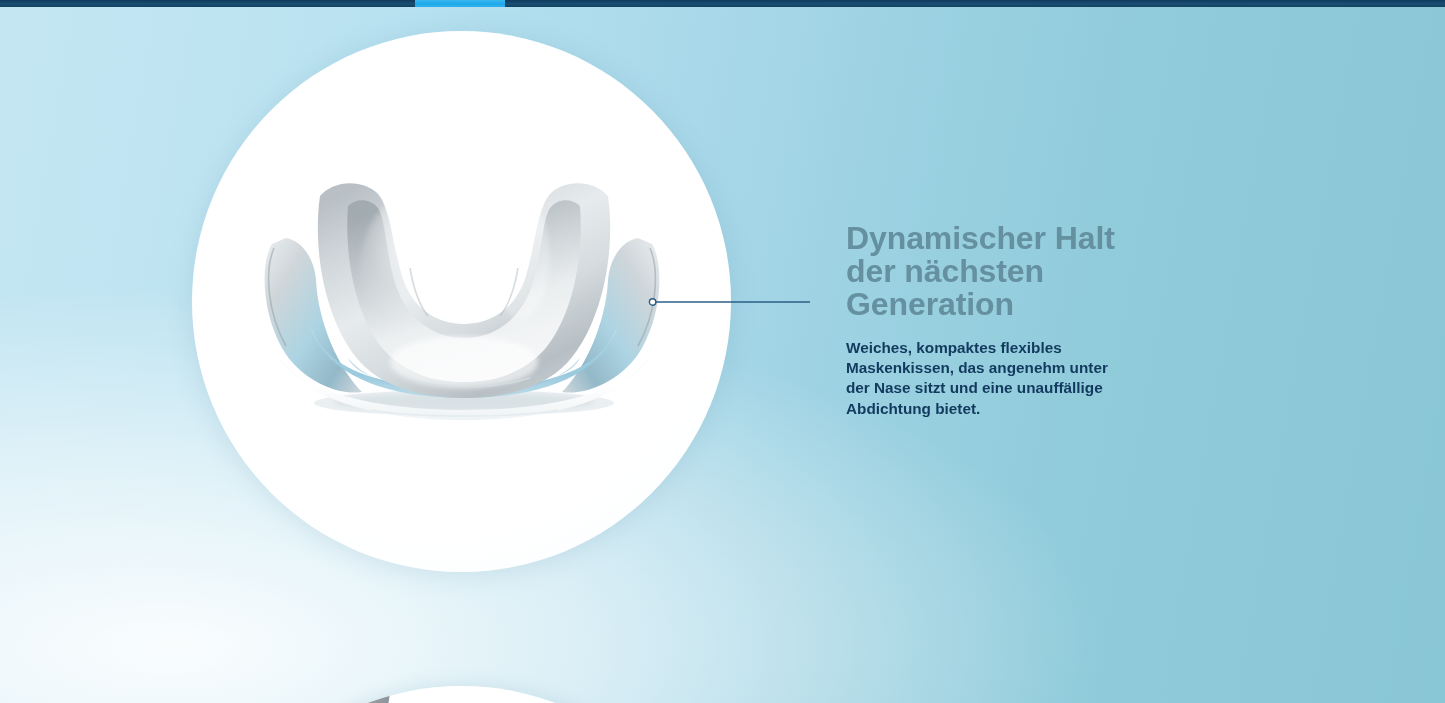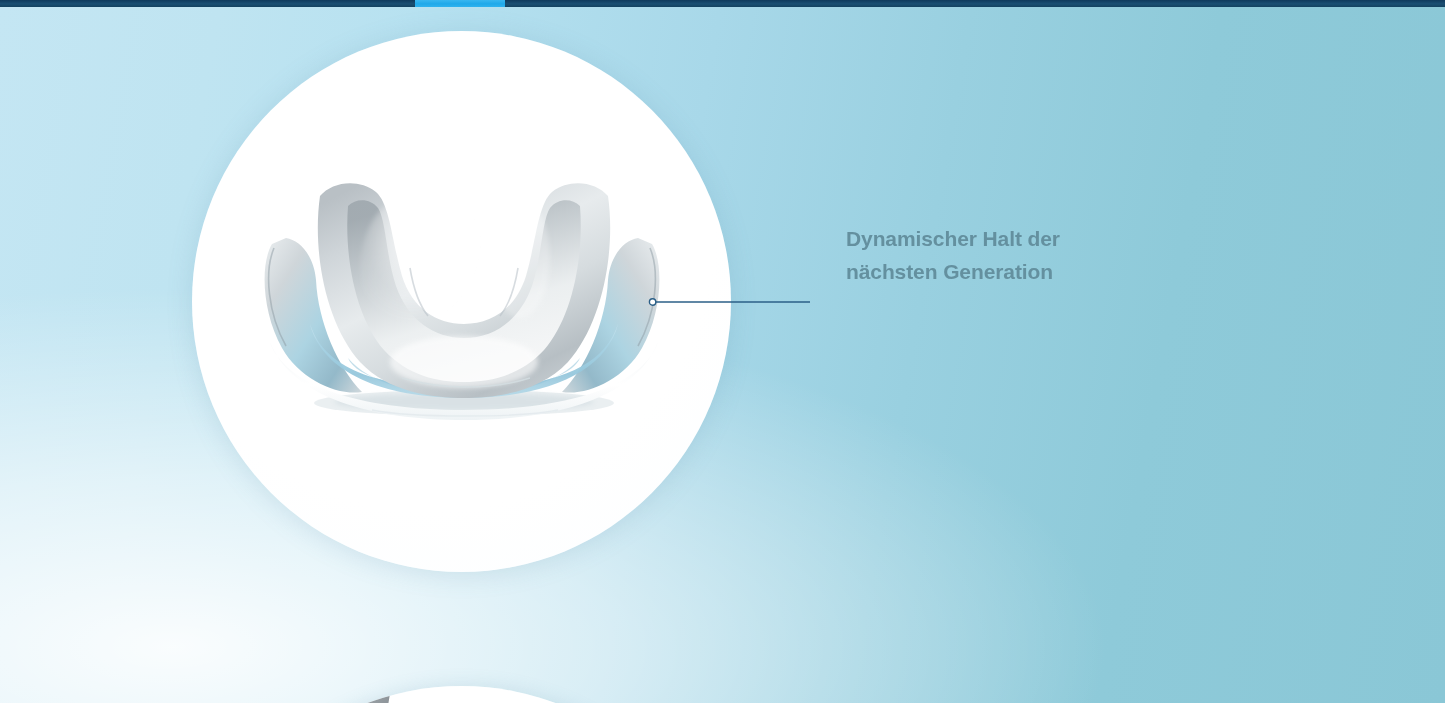--- a/index.html
+++ b/index.html
@@ -111,21 +111,21 @@
 
   
   #feature-text {
     position:absolute;
     left:846px;
     top:222px;
     width:300px;
     z-index:20;
   }
   #feature-heading {
-    font-size:21px;
+    font-size:32px;
     line-height:33px;
     font-weight:700;
     letter-spacing:-0.1px;
     color:#64909f;
     margin:0 0 17px 0;
     max-width:286px;
   }
   #feature-body {
     font-size:15.3px;
     line-height:20.2px;
@@ -248,13 +248,14 @@
 
 <div id="connector">
   <svg width="166" height="16" viewBox="0 0 166 16" xmlns="http://www.w3.org/2000/svg" aria-hidden="true">
     <line x1="8" y1="8" x2="162" y2="8" stroke="#2b5f87" stroke-width="1.3"></line>
     <circle cx="4.6" cy="8" r="3.2" fill="#ffffff" stroke="#2b5f87" stroke-width="1.4"></circle>
   </svg>
 </div>
 
 <div id="feature-text">
   <h2 id="feature-heading" style="color: rgb(100, 144, 159);">Dynamischer Halt der nächsten Generation</h2>
+  <p id="feature-body" style="color: rgb(18, 58, 94);">Weiches, kompaktes flexibles Maskenkissen, das angenehm unter der Nase sitzt und eine unauffällige Abdichtung bietet.</p>
 </div>
 
 </body></html>

